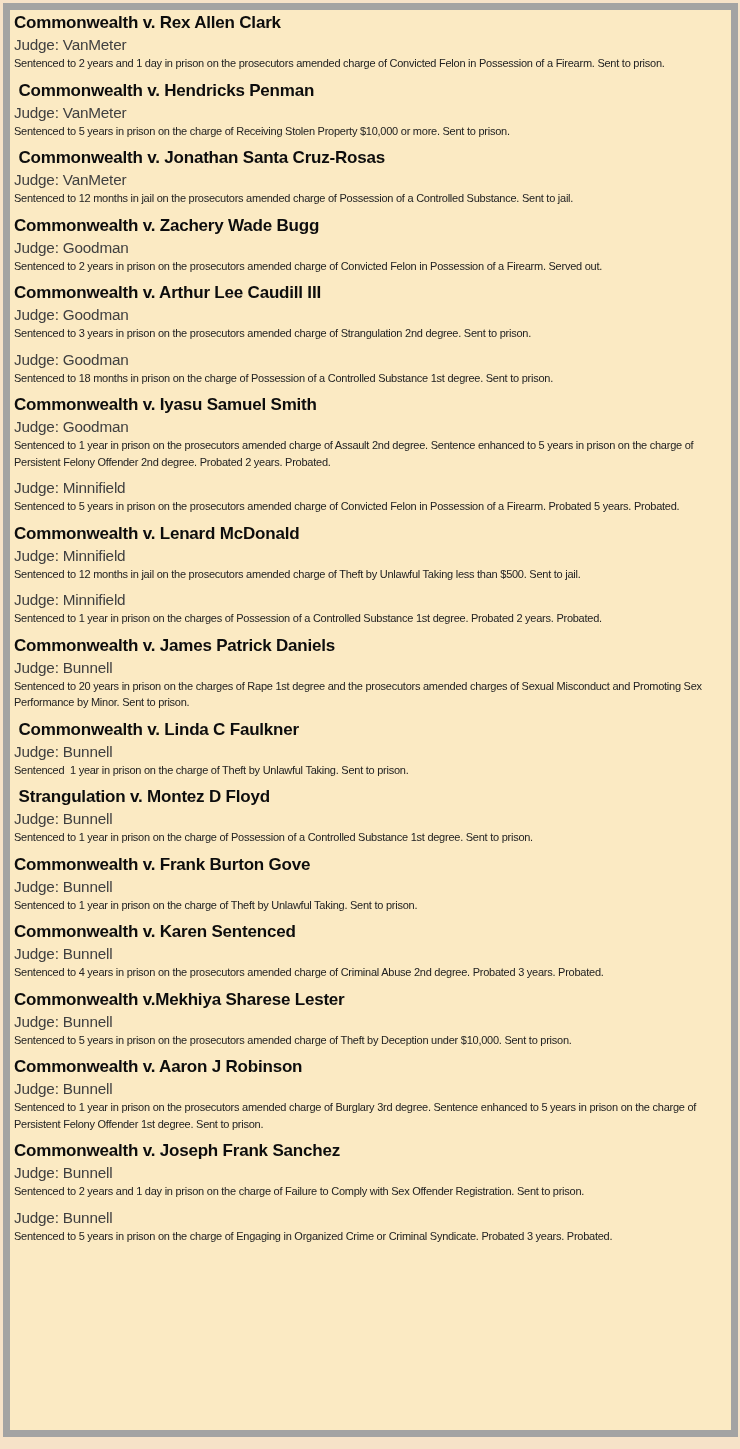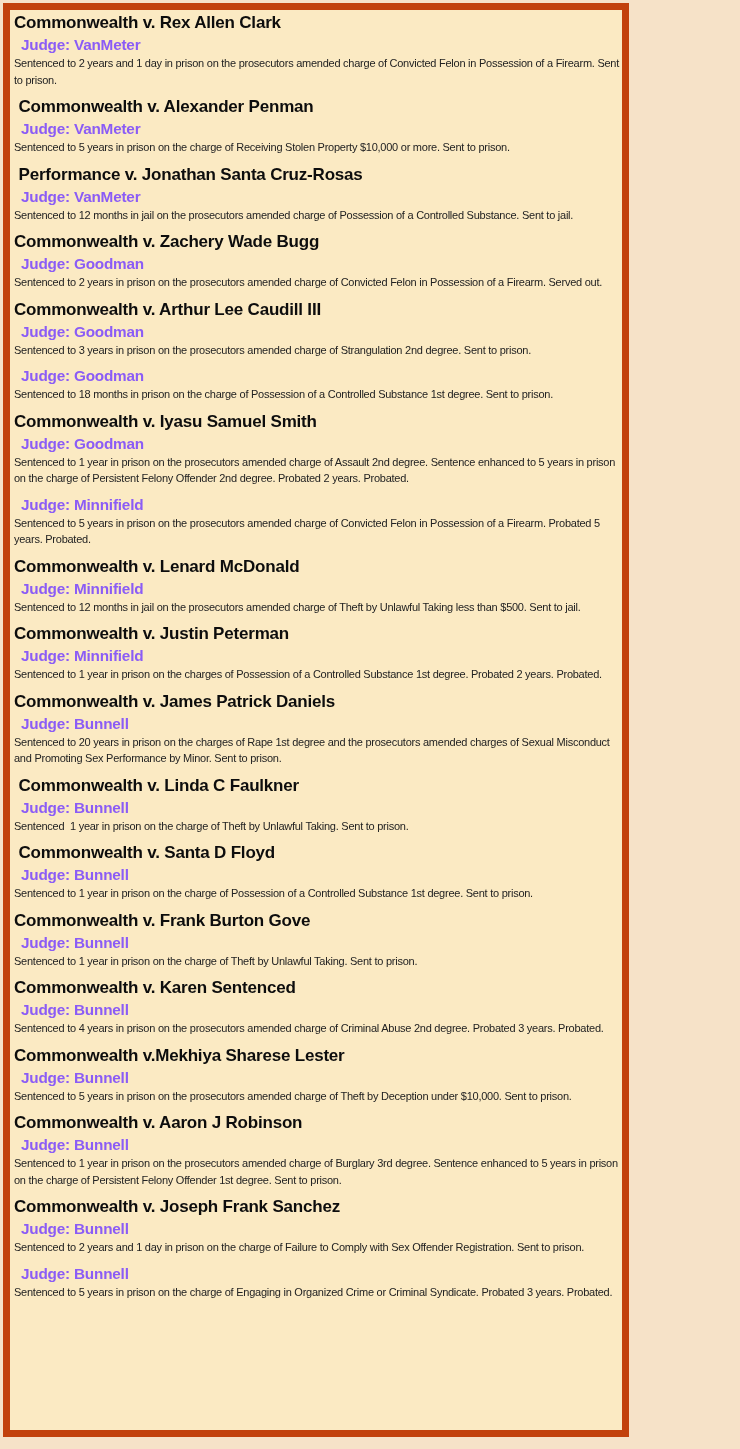--- a/index.html
+++ b/index.html
@@ -10,24 +10,24 @@
     width: 740px;
     height: 1449px;
     background: #f6e2c8;
     overflow: hidden;
     font-family: "Liberation Sans", sans-serif;
   }
   .panel {
     position: relative;
     box-sizing: border-box;
     margin: 3px 3px 0 3px;
-    width: 626px;
+    width: 735px;
     height: 1434px;
     background: #fbeac3;
-    border: 7px solid #c2410c;
+    border: 7px solid #a3a3a3;
     padding: 2px 2px 0 4px;
     overflow: hidden;
   }
   
   .seam {
     position: absolute;
     top: 309px;
     left: -9px;
     right: -9px;
     height: 272px;
@@ -41,26 +41,26 @@
   .case-title {
     margin: 0 0 2px 0;
     font-size: 17px;
     font-weight: bold;
     line-height: 21px;
     letter-spacing: -0.2px;
     color: #0d0d0d;
     white-space: pre-wrap;
   }
   .case-judge {
-    margin: 0 0 1px 7px;
+    margin: 0 0 1px 0;
     font-size: 15.3px;
-    font-weight: bold;
+    font-weight: normal;
     line-height: 19px;
     letter-spacing: -0.2px;
-    color: #8b5cf6;
+    color: #404040;
   }
   .case-summary {
     margin: 0;
     font-size: 11px;
     line-height: 16.5px;
     letter-spacing: -0.25px;
     color: #222222;
     white-space: pre-wrap;
   }
 </style>
@@ -70,27 +70,27 @@
 <div class="panel">
   <div class="seam"></div>
 
   <article class="case">
     <h2 class="case-title">Commonwealth v. Rex Allen Clark</h2>
     <h3 class="case-judge">Judge: VanMeter</h3>
     <p class="case-summary">Sentenced to 2 years and 1 day in prison on the prosecutors amended charge of Convicted Felon in Possession of a Firearm. Sent to prison.</p>
   </article>
 
   <article class="case">
-    <h2 class="case-title"> Commonwealth v. Alexander Penman</h2>
+    <h2 class="case-title"> Commonwealth v. Hendricks Penman</h2>
     <h3 class="case-judge">Judge: VanMeter</h3>
     <p class="case-summary">Sentenced to 5 years in prison on the charge of Receiving Stolen Property $10,000 or more. Sent to prison.</p>
   </article>
 
   <article class="case">
-    <h2 class="case-title"> Performance v. Jonathan Santa Cruz-Rosas</h2>
+    <h2 class="case-title"> Commonwealth v. Jonathan Santa Cruz-Rosas</h2>
     <h3 class="case-judge">Judge: VanMeter</h3>
     <p class="case-summary">Sentenced to 12 months in jail on the prosecutors amended charge of Possession of a Controlled Substance. Sent to jail.</p>
   </article>
 
   <article class="case">
     <h2 class="case-title">Commonwealth v. Zachery Wade Bugg</h2>
     <h3 class="case-judge">Judge: Goodman</h3>
     <p class="case-summary">Sentenced to 2 years in prison on the prosecutors amended charge of Convicted Felon in Possession of a Firearm. Served out.</p>
   </article>
 
@@ -116,39 +116,38 @@
     <p class="case-summary">Sentenced to 5 years in prison on the prosecutors amended charge of Convicted Felon in Possession of a Firearm. Probated 5 years. Probated.</p>
   </article>
 
   <article class="case">
     <h2 class="case-title">Commonwealth v. Lenard McDonald</h2>
     <h3 class="case-judge">Judge: Minnifield</h3>
     <p class="case-summary">Sentenced to 12 months in jail on the prosecutors amended charge of Theft by Unlawful Taking less than $500. Sent to jail.</p>
   </article>
 
   <article class="case">
-    <h2 class="case-title">Commonwealth v. Justin Peterman</h2>
     <h3 class="case-judge">Judge: Minnifield</h3>
     <p class="case-summary">Sentenced to 1 year in prison on the charges of Possession of a Controlled Substance 1st degree. Probated 2 years. Probated.</p>
   </article>
 
   <article class="case">
     <h2 class="case-title">Commonwealth v. James Patrick Daniels</h2>
     <h3 class="case-judge">Judge: Bunnell</h3>
     <p class="case-summary">Sentenced to 20 years in prison on the charges of Rape 1st degree and the prosecutors amended charges of Sexual Misconduct and Promoting Sex Performance by Minor. Sent to prison.</p>
   </article>
 
   <article class="case">
     <h2 class="case-title"> Commonwealth v. Linda C Faulkner</h2>
     <h3 class="case-judge">Judge: Bunnell</h3>
     <p class="case-summary">Sentenced  1 year in prison on the charge of Theft by Unlawful Taking. Sent to prison.</p>
   </article>
 
   <article class="case">
-    <h2 class="case-title"> Commonwealth v. Santa D Floyd</h2>
+    <h2 class="case-title"> Strangulation v. Montez D Floyd</h2>
     <h3 class="case-judge">Judge: Bunnell</h3>
     <p class="case-summary">Sentenced to 1 year in prison on the charge of Possession of a Controlled Substance 1st degree. Sent to prison.</p>
   </article>
 
   <article class="case">
     <h2 class="case-title">Commonwealth v. Frank Burton Gove</h2>
     <h3 class="case-judge">Judge: Bunnell</h3>
     <p class="case-summary">Sentenced to 1 year in prison on the charge of Theft by Unlawful Taking. Sent to prison.</p>
   </article>
 

